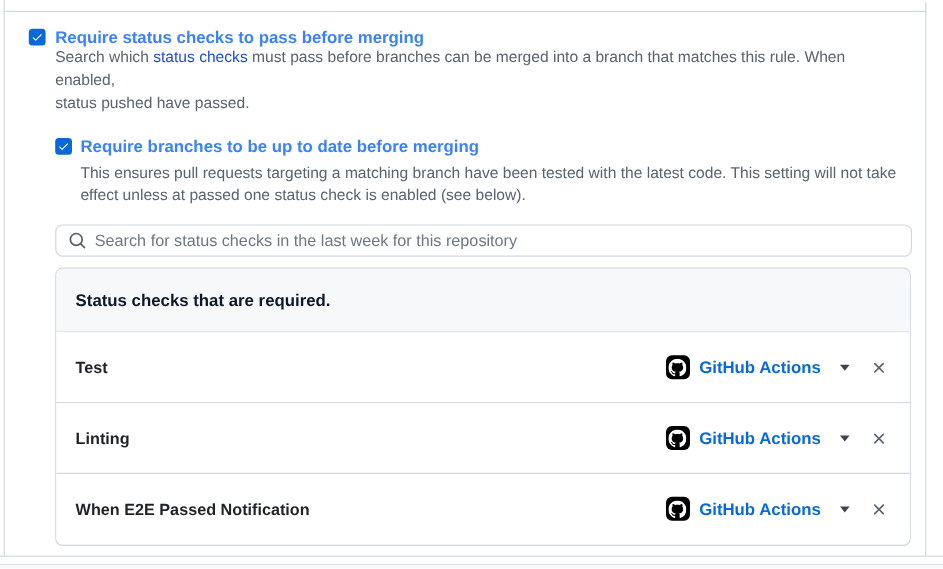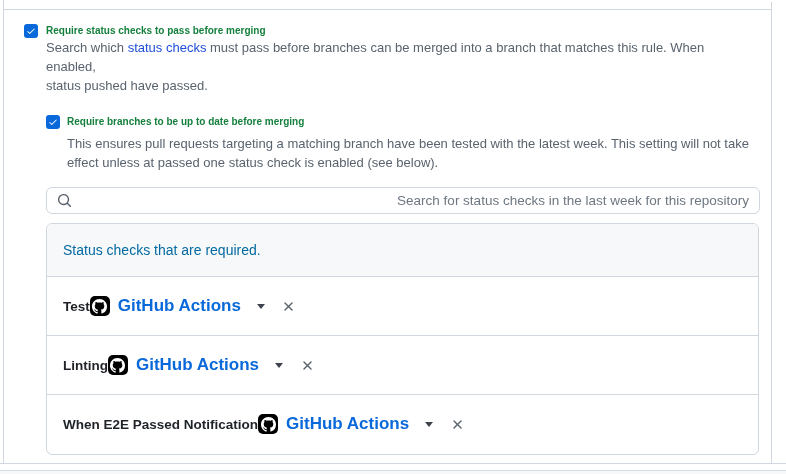--- a/index.html
+++ b/index.html
@@ -31,23 +31,23 @@
     border-radius: 3px;
     display: flex; align-items: center; justify-content: center;
     cursor: pointer;
   }
   .checkbox svg { width: 10px; height: 10px; fill: #ffffff; }
   .cb1 { left: 24px; top: 24px; }
   .cb2 { left: 46px; top: 115px; }
 
   .section-label {
     position: absolute;
-    font-size: 10px;
+    font-size: 14px;
     font-weight: 700;
-    color: #15803d;
+    color: #3b82f6;
     line-height: 16px;
     cursor: pointer;
   }
   .label1 { left: 46px; top: 23px; }
   .label2 { left: 67px; top: 114px; }
 
   .desc {
     position: absolute;
     font-size: 13px;
     line-height: 19px;
@@ -72,66 +72,66 @@
     padding: 0 10px;
   }
   .search-box svg { width: 15px; height: 15px; flex: 0 0 auto; margin-right: 7px; }
   .search-box input {
     flex: 1;
     border: none; outline: none;
     font-family: "Liberation Sans", "DejaVu Sans", sans-serif;
     font-size: 13.5px;
     color: #1f2328;
     background: transparent;
-    text-align: right;
   }
   .search-box input::placeholder { color: #6e7781; opacity: 1; }
 
   .panel {
     position: absolute;
     left: 46px; top: 223px;
     width: 713px; height: 232px;
     border: 1px solid #d0d7de;
     border-radius: 6px;
     background: #ffffff;
   }
   .panel-header {
     height: 53px;
     background: #f6f8fa;
     border-bottom: 1px solid #d0d7de;
     border-radius: 5px 5px 0 0;
     display: flex; align-items: center;
     padding: 0 16px;
     font-size: 14px;
-    color: #0369a1;
+    color: #0f172a;
+    font-weight: bold;
   }
   .row {
     height: 59px;
     background: #ffffff;
-    display: flex; align-items: center; 
+    display: flex; align-items: center; justify-content: space-between;
     padding: 0 18px 0 16px;
     border-bottom: 1px solid #d0d7de;
   }
   .row:last-child { border-bottom: none; border-radius: 0 0 5px 5px; height: 58px; }
   .row-name {
     font-size: 13.5px;
     font-weight: 700;
     color: #1f2328;
   }
   .row-right { display: flex; align-items: center; }
   .avatar {
     width: 20px; height: 20px;
     background: #000000;
     border-radius: 5px;
     display: flex; align-items: center; justify-content: center;
     margin-right: 8px;
   }
   .avatar svg { width: 15px; height: 15px; fill: #ffffff; }
   .app-link {
-    font-size: 17px;
+    font-size: 14px;
     font-weight: 700;
     color: #0969da;
     text-decoration: none;
     cursor: pointer;
   }
   .caret {
     width: 0; height: 0;
     border-left: 4.5px solid transparent;
     border-right: 4.5px solid transparent;
     border-top: 5.5px solid #3d444d;
@@ -167,21 +167,21 @@
     <div>status pushed have passed.</div>
   </div>
 
   <div class="checkbox cb2">
     <svg viewBox="0 0 16 16">
         <path d="M13.78 4.22a.75.75 0 010 1.06l-7.25 7.25a.75.75 0 01-1.06 0L2.22 9.28a.75.75 0 011.06-1.06L6 10.94l6.72-6.72a.75.75 0 011.06 0z"></path>
       </svg>
   </div>
   <div class="section-label label2">Require branches to be up to date before merging</div>
   <div class="desc desc2">
-    <div>This ensures pull requests targeting a matching branch have been tested with the latest week. This setting will not take</div>
+    <div>This ensures pull requests targeting a matching branch have been tested with the latest code. This setting will not take</div>
     <div>effect unless at passed one status check is enabled (see below).</div>
   </div>
 
   <div class="search-box">
     <svg viewBox="0 0 16 16" fill="#57606a">
         <path d="M10.68 11.74a6 6 0 01-7.922-8.982 6 6 0 018.982 7.922l3.04 3.04a.749.749 0 01-.326 1.275.749.749 0 01-.734-.215l-3.04-3.04zM11.5 7a4.499 4.499 0 10-8.997 0A4.499 4.499 0 0011.5 7z"></path>
       </svg>
     <input type="text" placeholder="Search for status checks in the last week for this repository" style="">
   </div>
 

